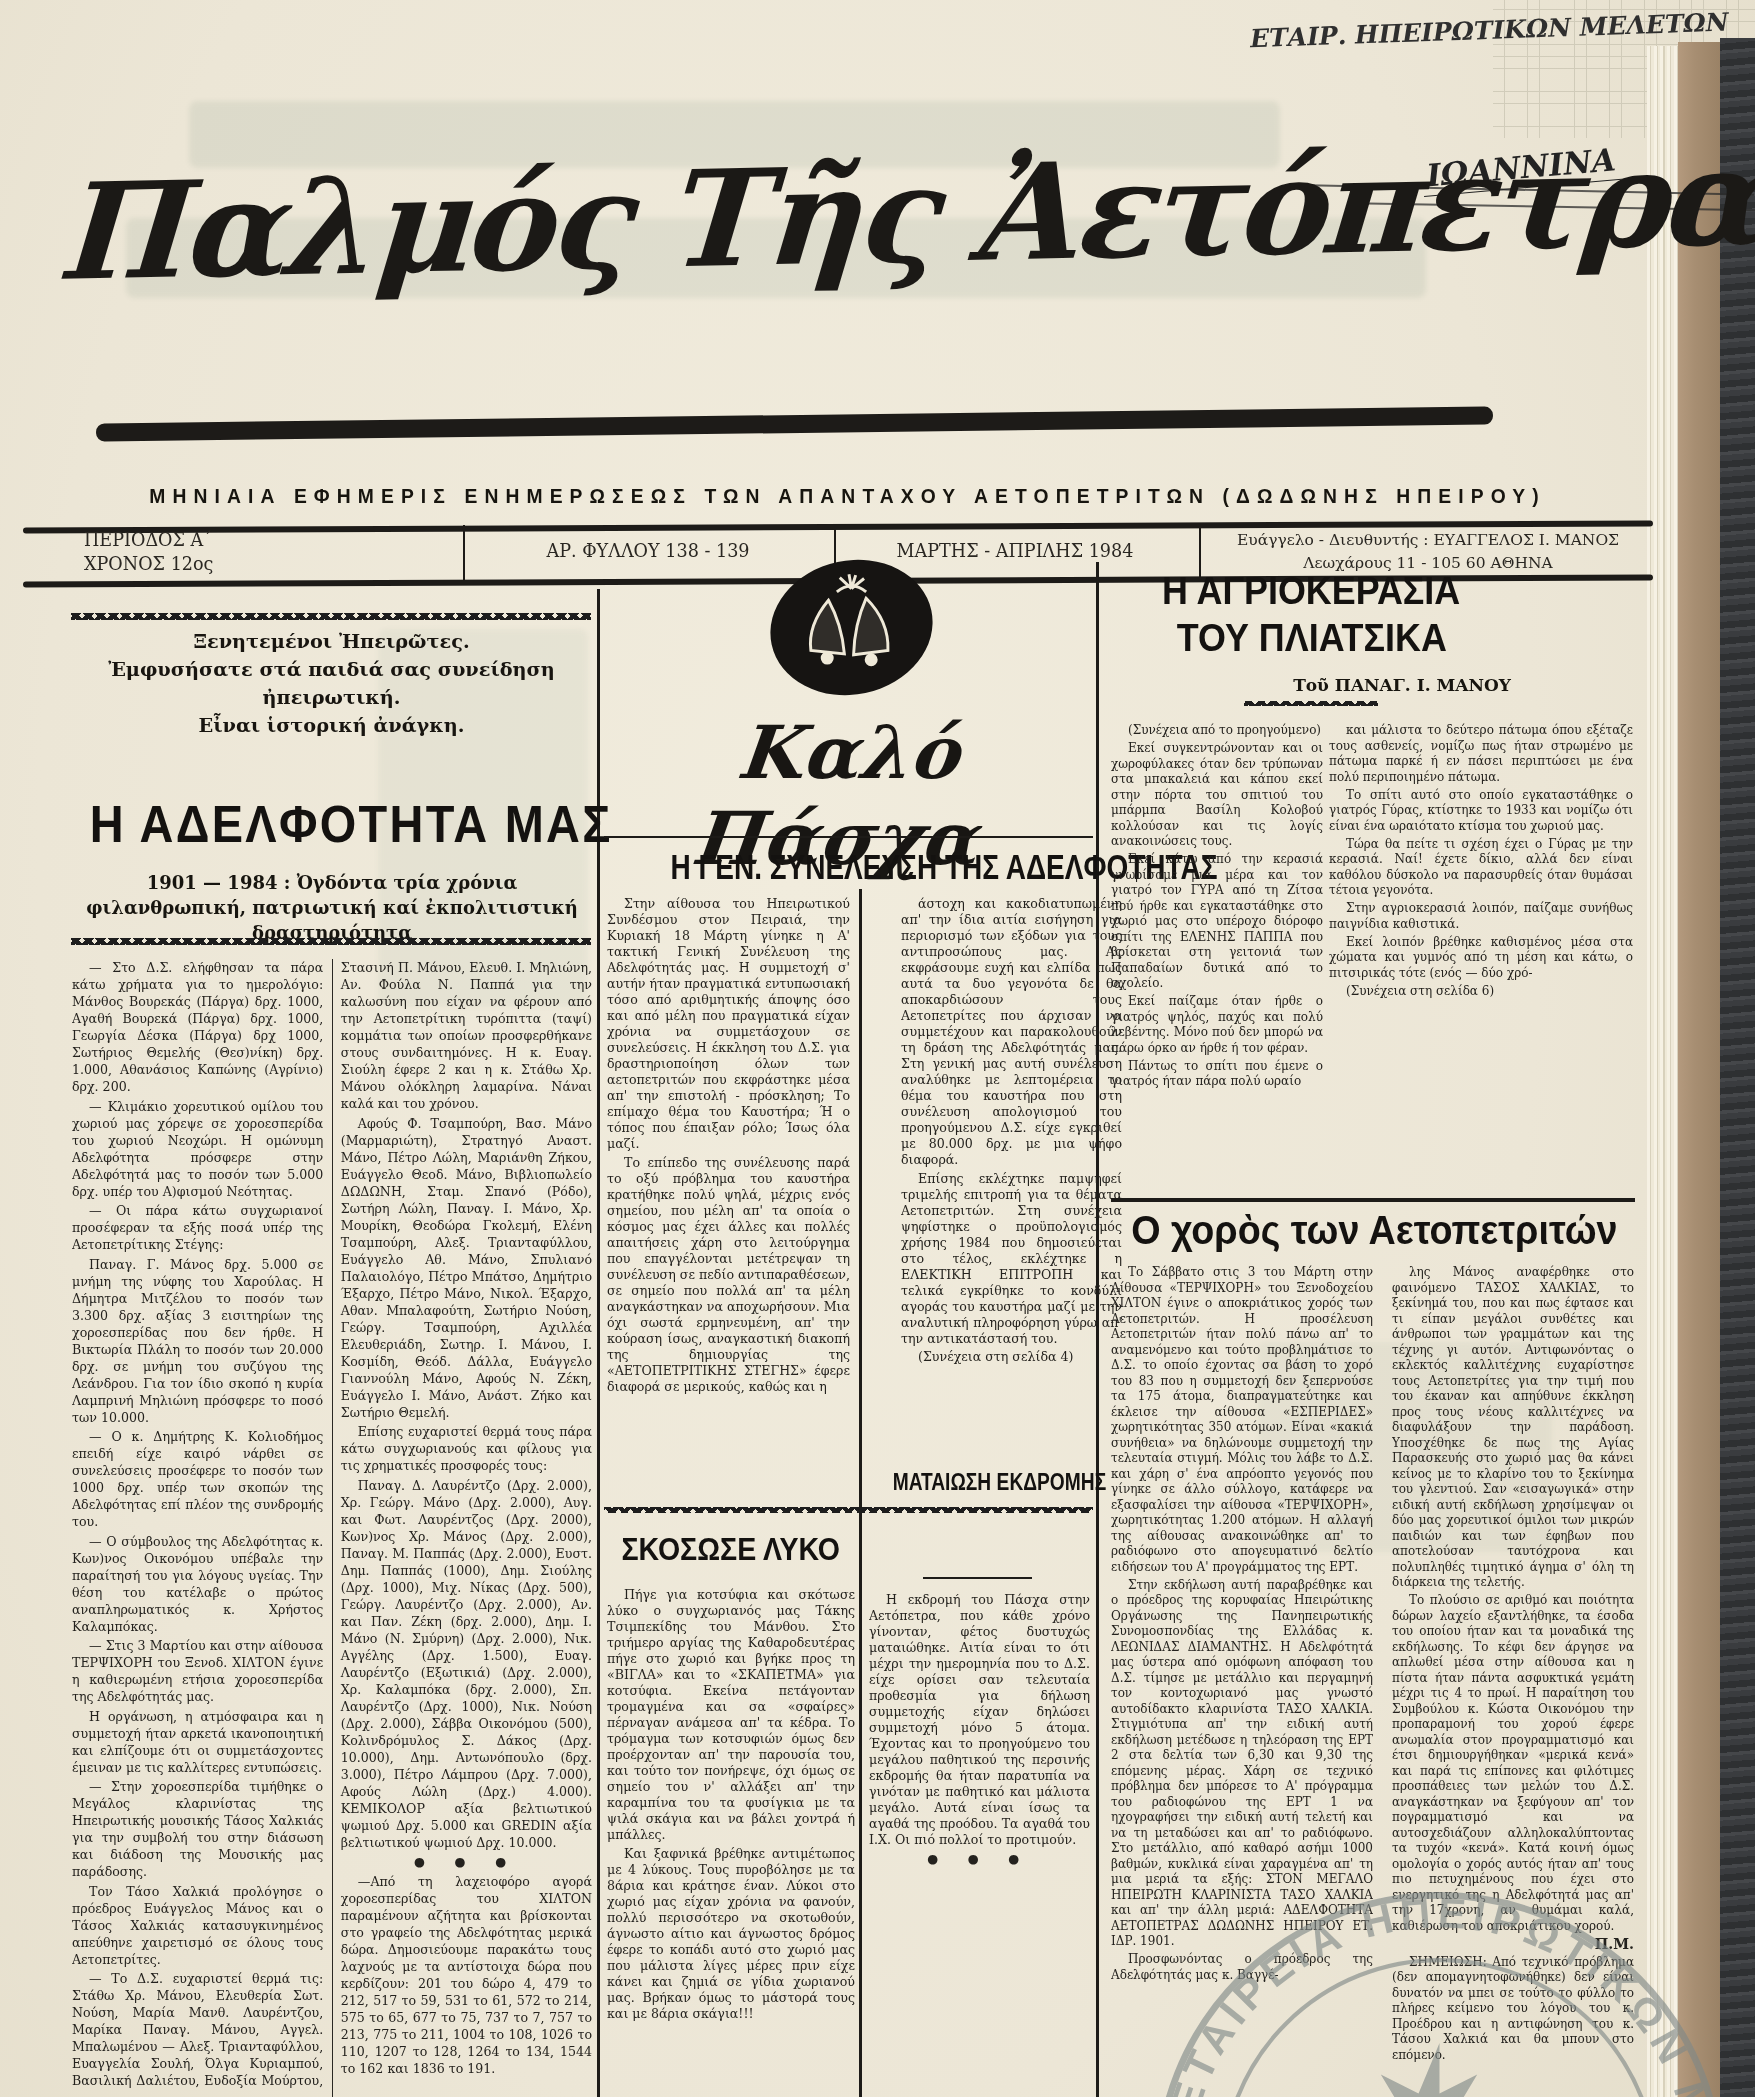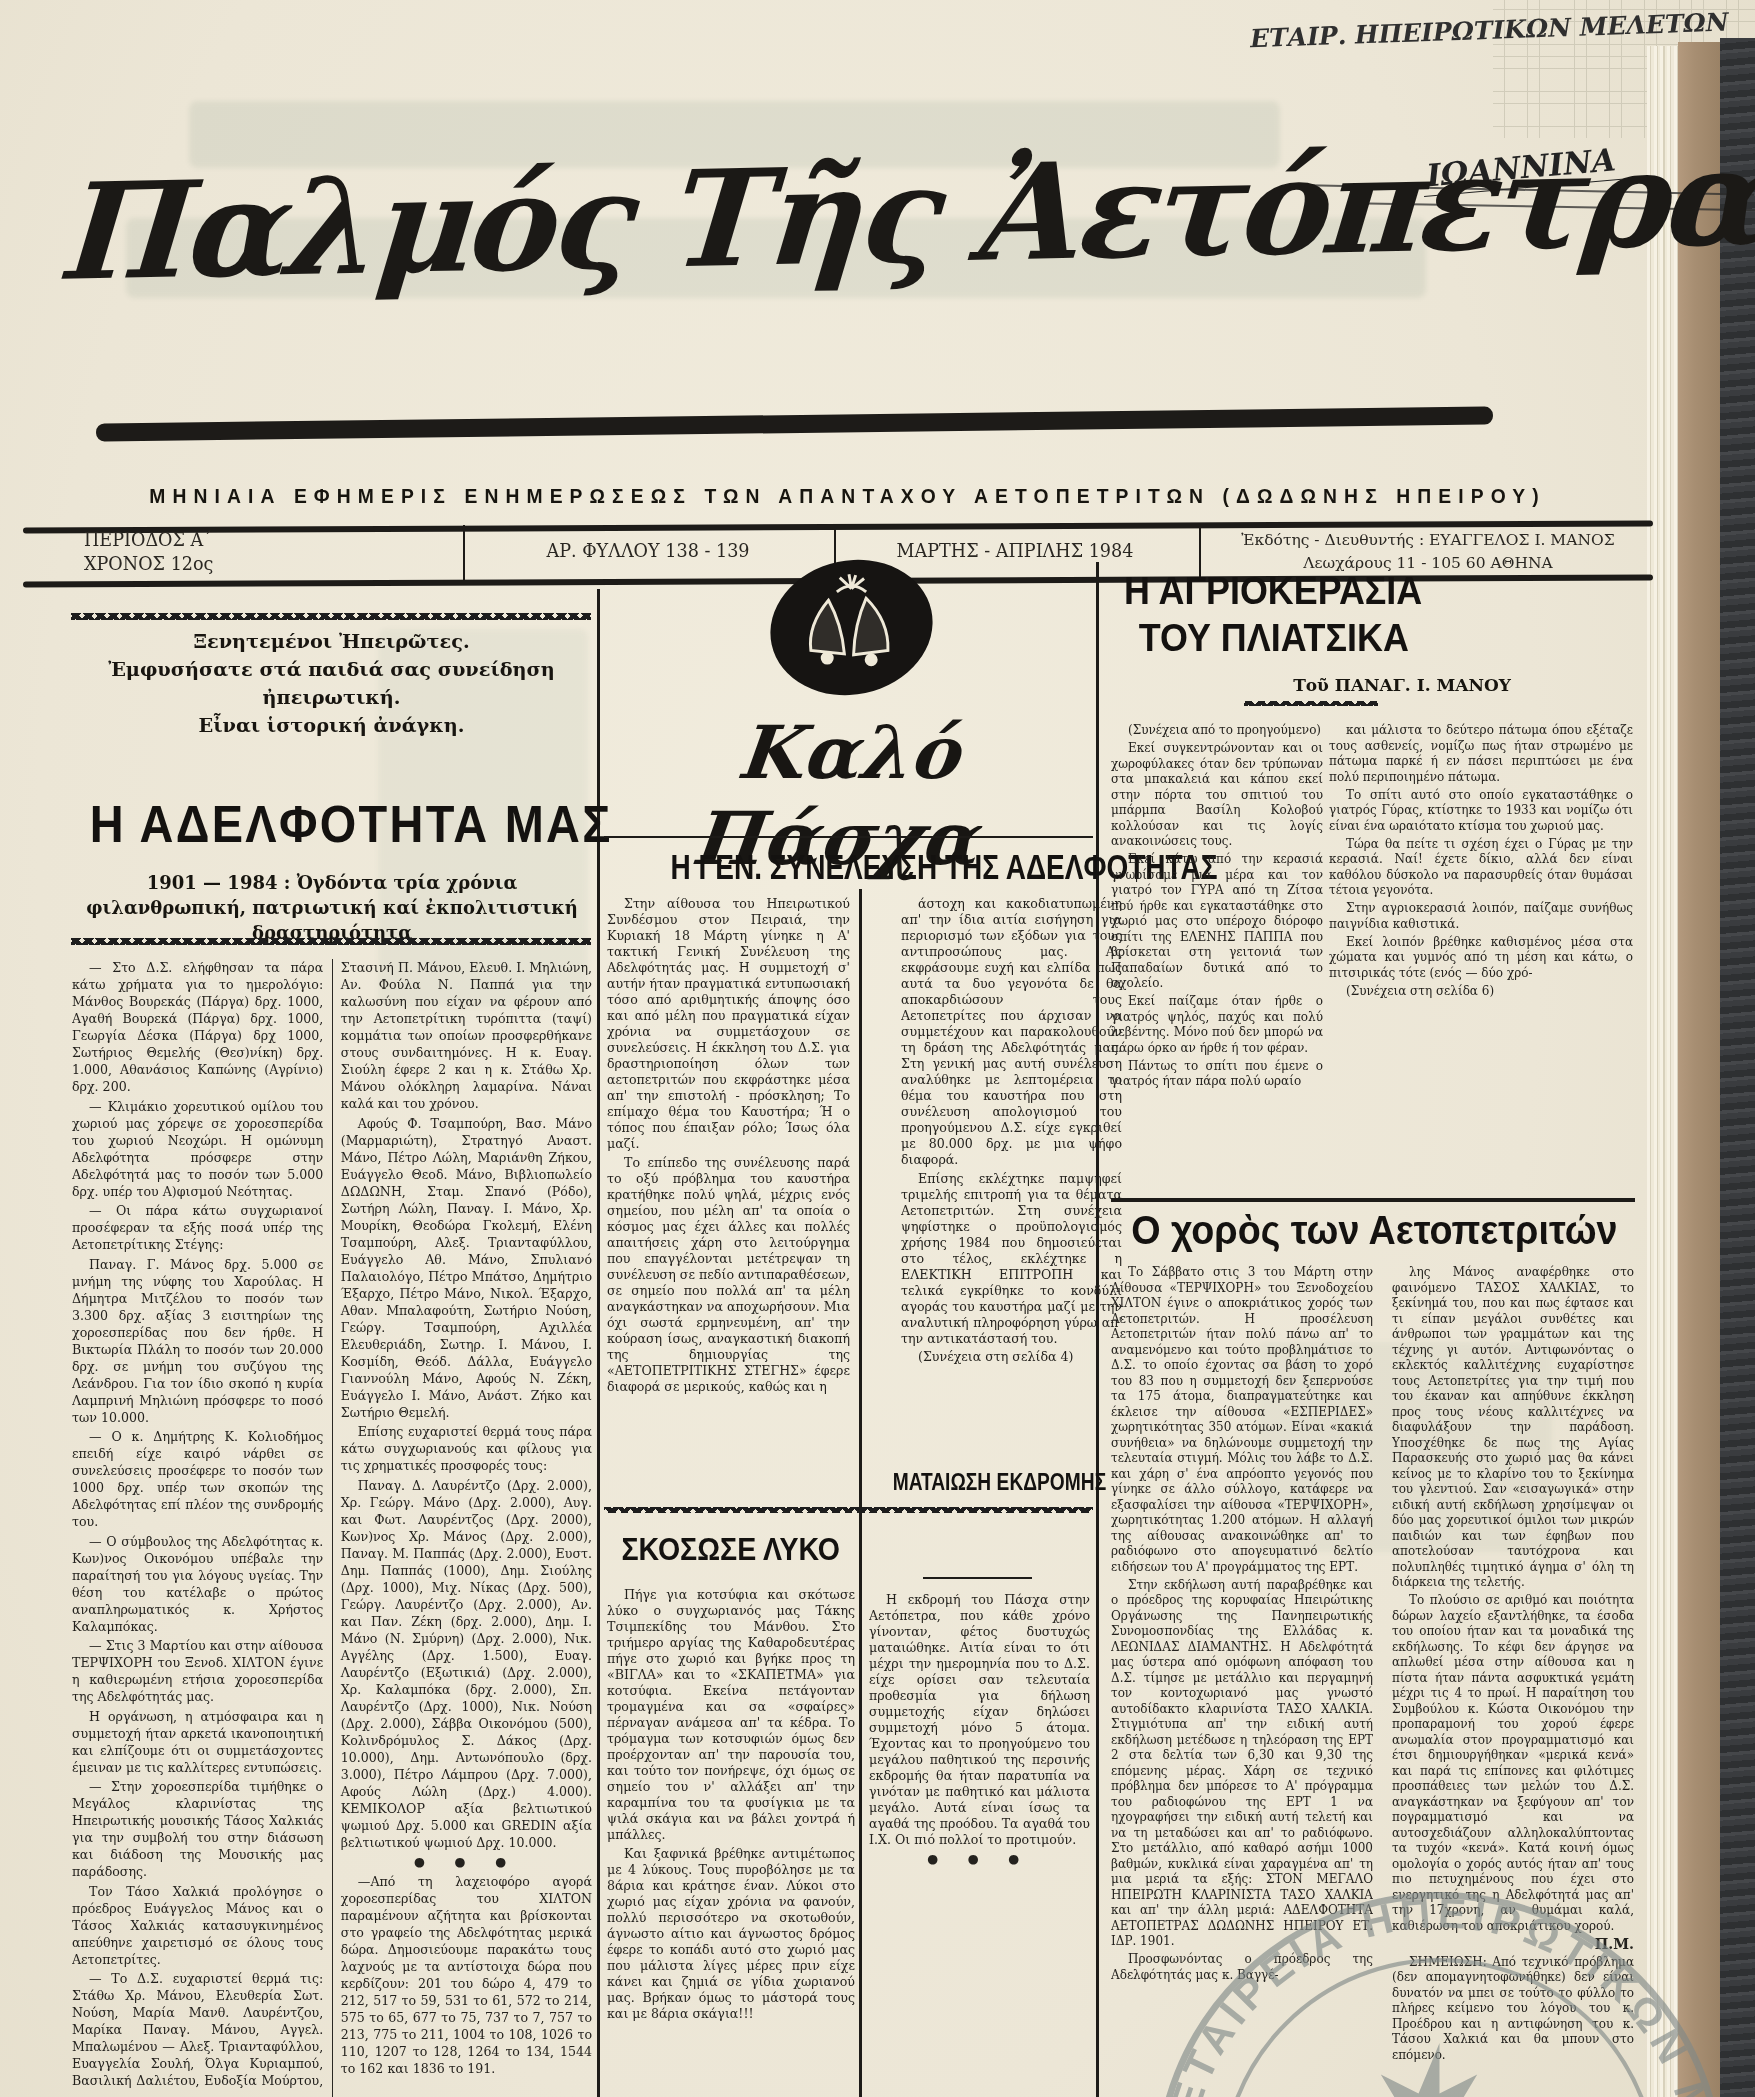--- a/index.html
+++ b/index.html
@@ -66,21 +66,21 @@
   <div class="abs rule" style="left:834px;top:525px;width:2.1px;height:55px;"></div>
   <div class="abs rule" style="left:1199px;top:525px;width:2.1px;height:55px;"></div>
 
   <div class="abs cell" style="left:84px;top:529px;width:369px;line-height:23.5px;">
     <div>ΠΕΡΙΟΔΟΣ Α΄</div>
     <div>ΧΡΟΝΟΣ 12ος</div>
   </div>
   <div class="abs cell" style="left:474px;top:541px;width:348px;text-align:center;">ΑΡ. ΦΥΛΛΟΥ 138 - 139</div>
   <div class="abs cell" style="left:843px;top:541px;width:344px;text-align:center;">ΜΑΡΤΗΣ - ΑΠΡΙΛΗΣ 1984</div>
   <div class="abs cell" style="left:1208px;top:529px;width:440px;text-align:center;font-size:15.5px;line-height:22.7px;">
-    <div>Ἐκδότης - Διευθυντής : ΕΥΑΓΓΕΛΟΣ Ι. ΜΑΝΟΣ</div>
+    <div>Ευάγγελο - Διευθυντής : ΕΥΑΓΓΕΛΟΣ Ι. ΜΑΝΟΣ</div>
     <div>Λεωχάρους 11 - 105 60 ΑΘΗΝΑ</div>
   </div>
 
   <div class="abs rule" style="left:597px;top:589px;width:3.4px;height:1858px;"></div>
   <div class="abs rule" style="left:1096px;top:562px;width:3.4px;height:1804px;"></div>
   <div class="abs rule" style="left:859px;top:889px;width:2.5px;height:1460px;"></div>
 
   <div class="abs zigzag" style="left:71px;top:613px;width:520px;height:6.7px;"></div>
   <div class="abs epigraph" style="left:67px;top:628px;width:529px;">
     <div>Ξενητεμένοι  Ἠπειρῶτες.</div>
@@ -162,21 +162,21 @@
   <div class="abs colblock" style="left:869px;top:1592px;width:221px;height:487px;font-size:12.6px;line-height:16px;">
       <p>Η εκδρομή του Πάσχα στην Αετόπετρα, που κάθε χρόνο γίνονταν, φέτος δυστυχώς ματαιώθηκε. Αιτία είναι το ότι μέχρι την ημερομηνία που το Δ.Σ. είχε ορίσει σαν τελευταία προθεσμία για δήλωση συμμετοχής είχαν δηλώσει συμμετοχή μόνο 5 άτομα. Έχοντας και το προηγούμενο του μεγάλου παθητικού της περσινής εκδρομής θα ήταν παρατυπία να γινόταν με παθητικό και μάλιστα μεγάλο. Αυτά είναι ίσως τα αγαθά της προόδου. Τα αγαθά του Ι.Χ. Οι πιό πολλοί το προτιμούν.</p>
       <p class="dots-line">● ● ●</p>
     </div>
 
   <div class="abs hl" style="left:866px;top:2095px;width:224px;font-size:26px;line-height:32px;">
     <span class="cond9">Ο ΦΩΤΗΣ Ι. ΜΑΝΟΣ</span><br>
     
   </div>
 
-  <div class="abs hl" style="left:1074px;top:567px;width:399px;font-size:39px;line-height:47px;">
+  <div class="abs hl" style="left:1112px;top:567px;width:399px;font-size:39px;line-height:47px;">
     <span class="cond9">Η ΑΓΡΙΟΚΕΡΑΣΙΑ</span><br>
     <span class="cond9">ΤΟΥ ΠΛΙΑΤΣΙΚΑ</span>
   </div>
   <div class="abs" style="left:1112px;top:675px;width:399px;text-align:right;font-weight:bold;font-size:17px;color:#17150f;">Τοῦ  ΠΑΝΑΓ. Ι. ΜΑΝΟΥ</div>
   <div class="abs zigzag" style="left:1244px;top:701px;width:134px;height:5px;"></div>
 
   <div class="abs colblock" style="left:1111px;top:723px;width:212px;height:470px;font-size:12px;line-height:15.5px;">
       <p>(Συνέχεια από το προηγούμενο)</p>
       <p>Εκεί συγκεντρώνονταν και οι χωροφύλακες όταν δεν τρύπωναν στα μπακαλειά και κάπου εκεί στην πόρτα του σπιτιού του μπάρμπα Βασίλη Κολοβού κολλούσαν και τις λογίς ανακοινώσεις τους.</p>
       <p>Εκεί κάτω από την κερασιά γνωρίσαμε μια μέρα και τον γιατρό τον ΓΥΡΑ από τη Ζίτσα πού ήρθε και εγκαταστάθηκε στο χωριό μας στο υπέροχο διόροφο σπίτι της ΕΛΕΝΗΣ ΠΑΠΠΑ που βρίσκεται στη γειτονιά των Παπαδαίων δυτικά από το σχολείο.</p>

